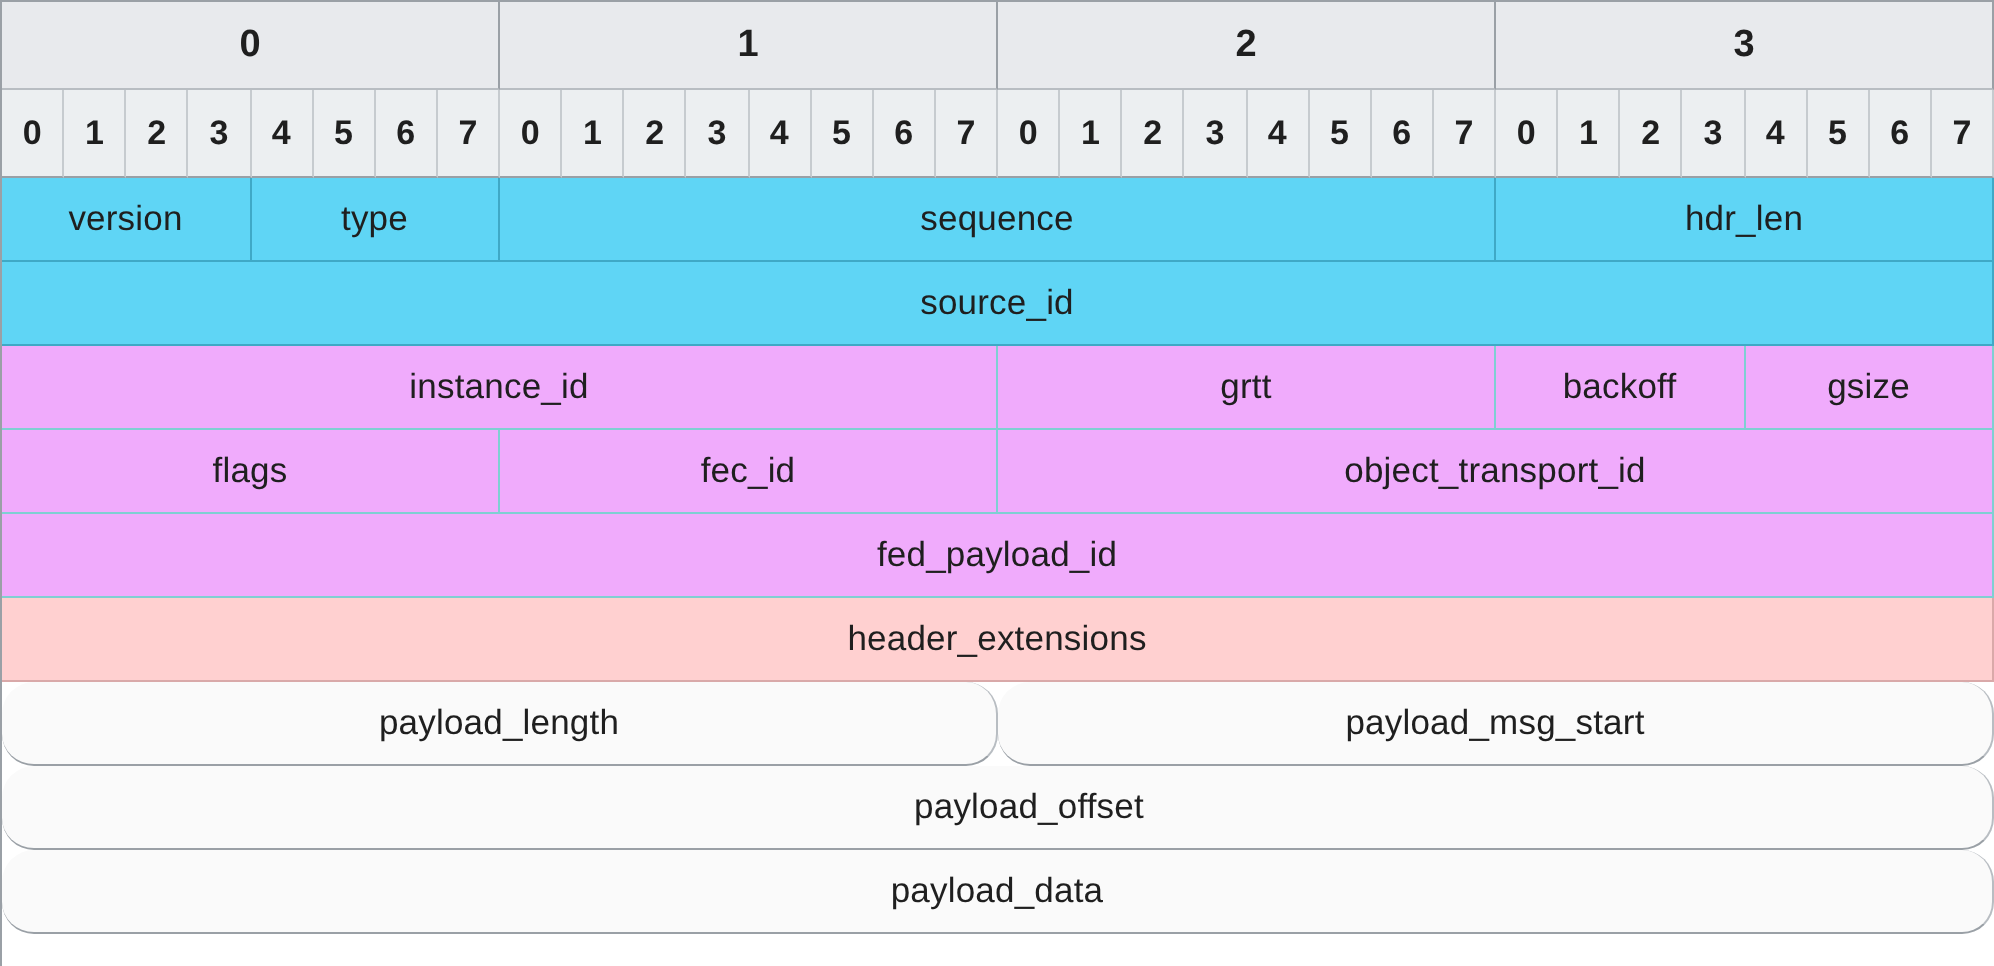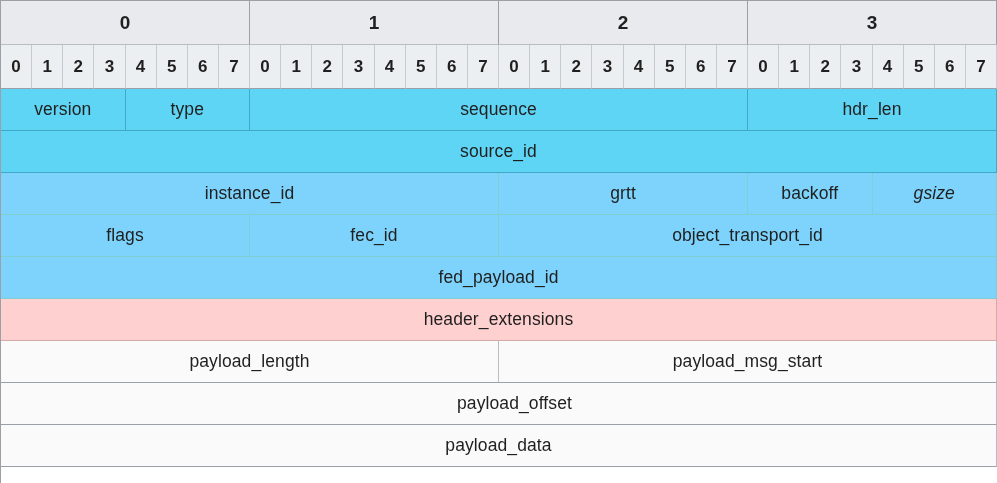--- a/index.html
+++ b/index.html
@@ -66,33 +66,33 @@
 
   
   .row-field { height: 42px; }
   .row-field .cell {
     font-size: 17.5px;
     font-weight: normal;
     letter-spacing: 0.1px;
   }
 
   .bg-cyan  { background: #5fd5f5; }
-  .bg-lcyan { background: #7dd3fc; }
+  .bg-lcyan { background: #f0abfc; }
   .bg-pink  { background: #ffd0d0; }
   .bg-white { background: #fafafa; }
 
   .bg-cyan  { border-right-color: #3fa9c6; }
   .bg-lcyan { border-right-color: #7fcfd2; }
   .bg-pink  { border-right-color: #d9a9a9; }
   .bg-white { border-right-color: #b8bdc2; }
 
   .bg-cyan  { border-bottom-color: #3fa9c6; text-align: center; }
   .bg-lcyan { border-bottom-color: #7fcfd2; }
   .bg-pink  { border-bottom-color: #d9a9a9; }
-  .bg-white { border-bottom-color: #9aa0a6; }
+  .bg-white { border-bottom-color: #9aa0a6; border-radius: 16px; }
 </style>
 </head>
 <body>
 
 <div id="packet-diagram">
 
   <div class="row row-byte-header" id="byte-header-row">
       <div class="cell" style="width: 25%;">0</div>
       <div class="cell" style="width: 25%;">1</div>
       <div class="cell" style="width: 25%;">2</div>
@@ -141,21 +141,21 @@
         <div class="cell bg-cyan" style="width: 50%;">sequence</div>
         <div class="cell bg-cyan" style="width: 25%;">hdr_len</div>
       </div>
       <div class="row row-field">
         <div class="cell bg-cyan" style="width: 100%;">source_id</div>
       </div>
       <div class="row row-field">
         <div class="cell bg-lcyan" style="width: 50%;">instance_id</div>
         <div class="cell bg-lcyan" style="width: 25%;">grtt</div>
         <div class="cell bg-lcyan" style="width: 12.5%;">backoff</div>
-        <div class="cell bg-lcyan" style="width: 12.5%; font-style: italic;">gsize</div>
+        <div class="cell bg-lcyan" style="width: 12.5%;">gsize</div>
       </div>
       <div class="row row-field">
         <div class="cell bg-lcyan" style="width: 25%;">flags</div>
         <div class="cell bg-lcyan" style="width: 25%;">fec_id</div>
         <div class="cell bg-lcyan" style="width: 50%;">object_transport_id</div>
       </div>
       <div class="row row-field">
         <div class="cell bg-lcyan" style="width: 100%;">fed_payload_id</div>
       </div>
       <div class="row row-field">

